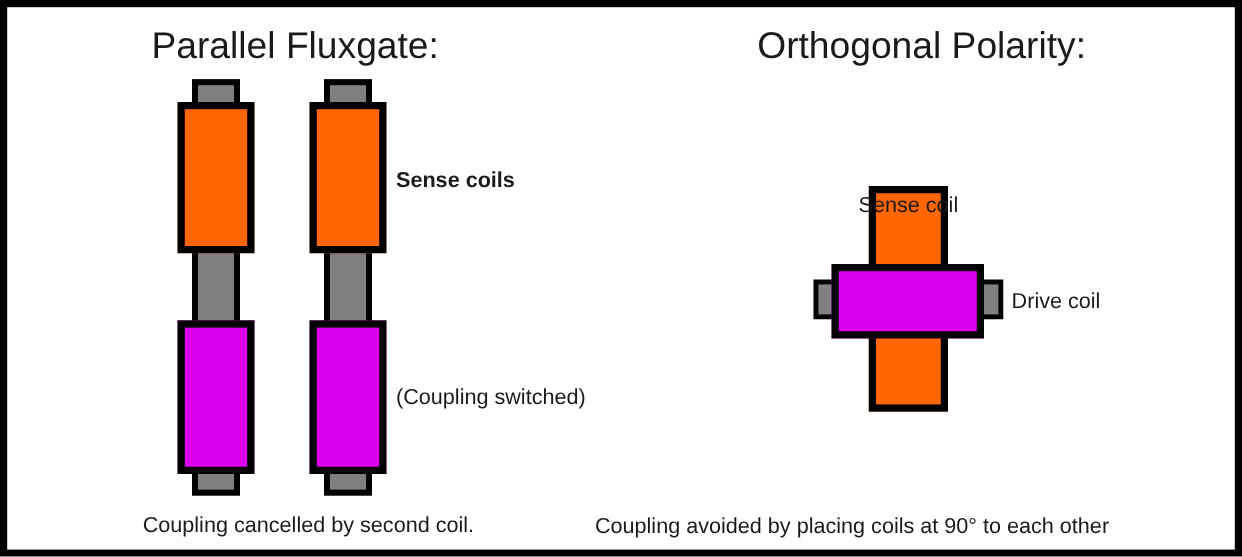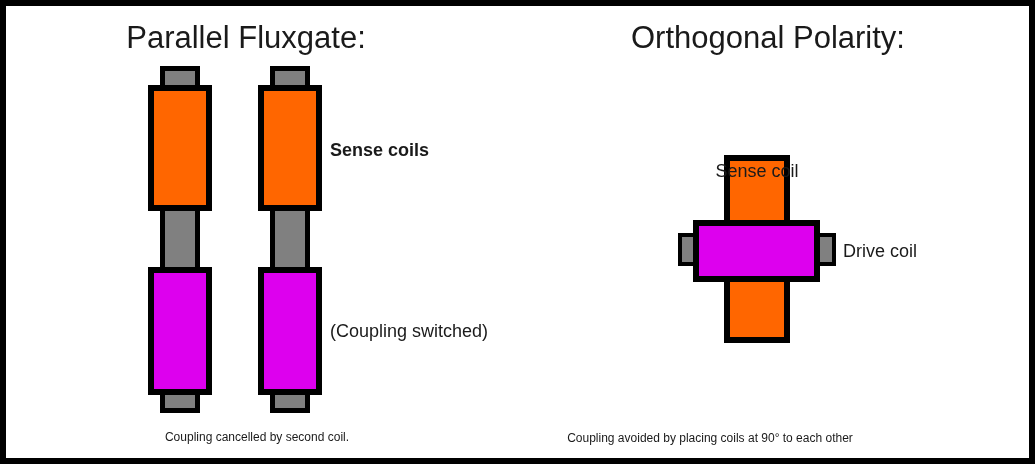--- a/index.html
+++ b/index.html
@@ -45,21 +45,21 @@
   .title {
     font-size: 31px;
     line-height: 32px;
     text-align: center;
   }
   .label {
     font-size: 18px;
     line-height: 23px;
   }
   .caption {
-    font-size: 12px;
+    font-size: 18px;
     line-height: 23px;
     text-align: center;
   }
 </style>
 </head>
 <body>
 
 <div class="canvas">
   <div class="frame"></div>
 

